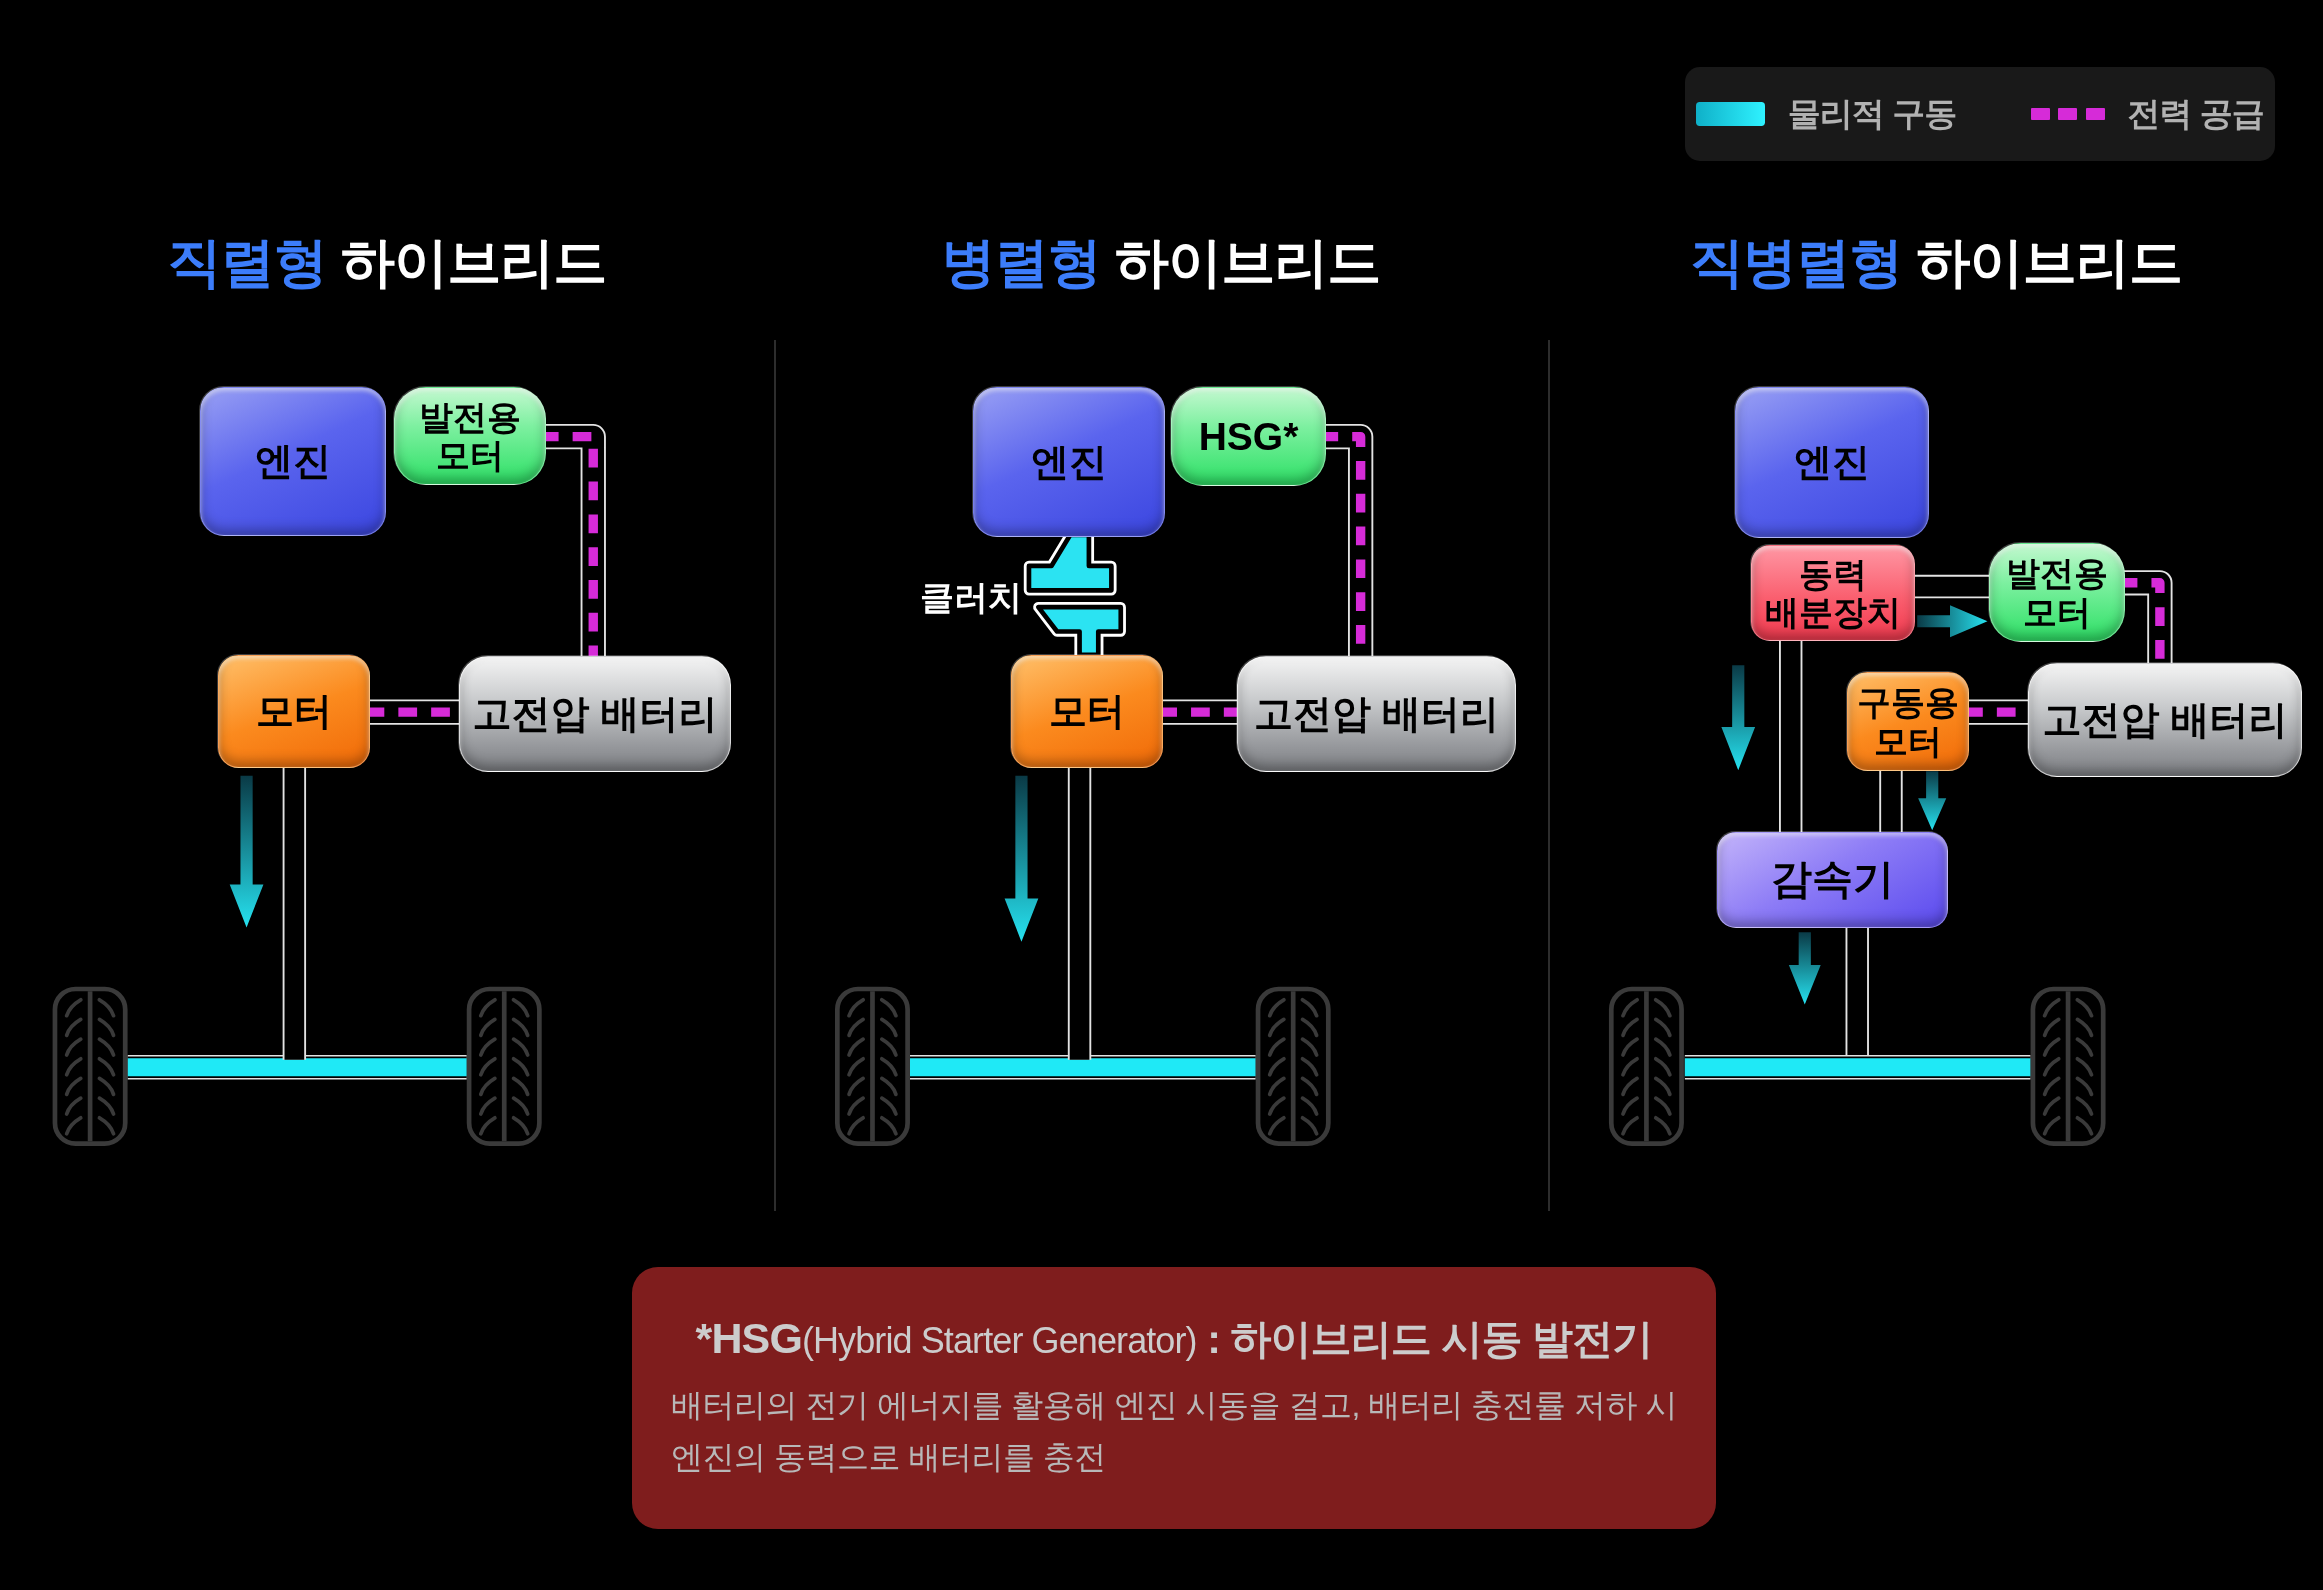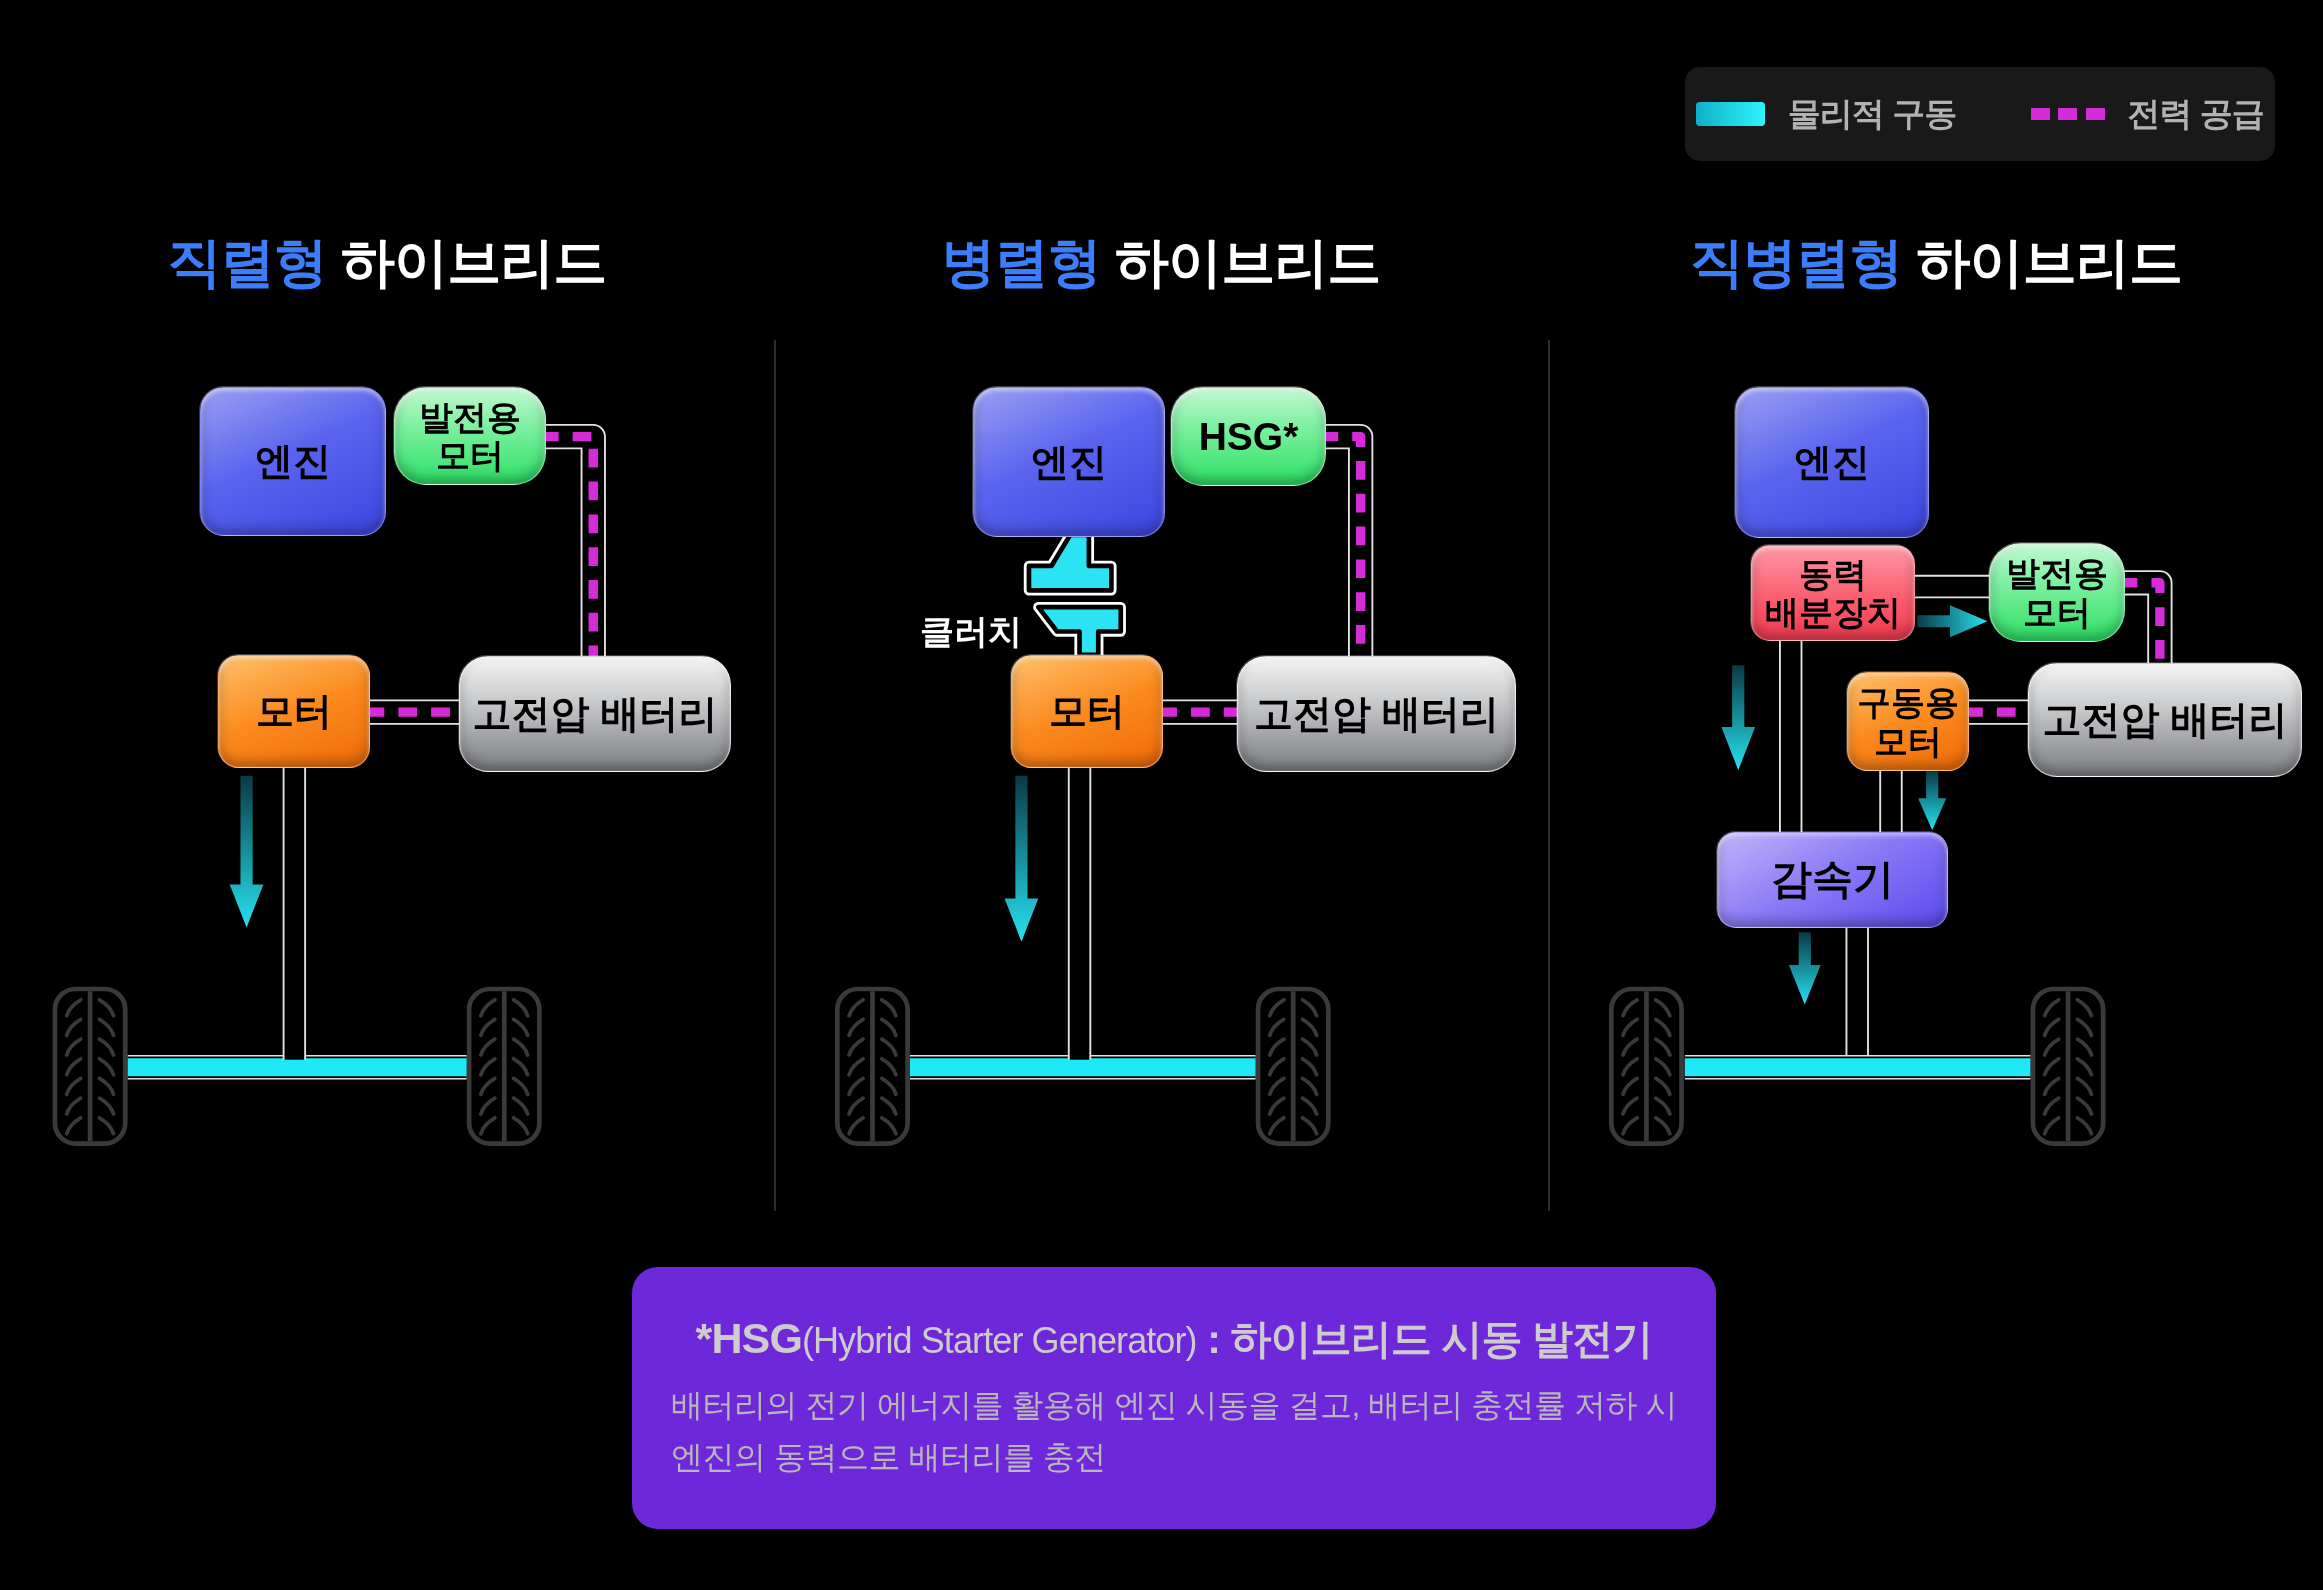--- a/index.html
+++ b/index.html
@@ -33,21 +33,21 @@
 
   .legend{position:absolute;left:1685px;top:67px;width:590px;height:94px;background:#191919;
           border-radius:15px;z-index:2;display:flex;align-items:center;justify-content:center;
           gap:22.5px;}
   .legend .label{color:#B2B2B2;font-size:33px;font-weight:600;letter-spacing:-0.9px;}
   .swatch-solid{width:69px;height:24px;border-radius:3.7px;
                 background:linear-gradient(90deg,#0FB0C8,#2FF2FF);}
   .swatch-dashed{display:flex;gap:8.4px;margin-left:52px;}
   .swatch-dashed i{width:19px;height:12px;background:#D62BD8;border-radius:0.9px;}
 
-  .note{position:absolute;left:632px;top:1267px;width:1084px;height:262px;background:#6d28d9;
+  .note{position:absolute;left:632px;top:1267px;width:1084px;height:262px;background:#7f1d1d;
         border-radius:26px;z-index:2;display:flex;flex-direction:column;align-items:center;
         justify-content:center;gap:13px;}
   .note-title{color:#CCCCCC;letter-spacing:-0.9px;}
   .note-title .b1{font-size:43px;font-weight:800;}
   .note-title .p1{font-size:36px;font-weight:500;}
   .note-title .b2{font-size:41px;font-weight:800;}
   .note-body{color:#B8B8B8;font-size:32px;line-height:1.62;font-weight:500;
              letter-spacing:-0.5px;}
 </style>
 </head>
@@ -282,21 +282,21 @@
   </div>
 
   <div class="box blue f46" style="left:200px;top:387px;width:184px;height:147px">엔진</div>
   <div class="box green f36" style="left:394px;top:387px;width:150px;height:96px">발전용
 모터</div>
   <div class="box orange f46" style="left:218px;top:655px;width:150px;height:111px">모터</div>
   <div class="box silver f42" style="left:459px;top:656px;width:270px;height:114px">고전압 배터리</div>
 
   <div class="box blue f46" style="left:973px;top:387px;width:190px;height:148px">엔진</div>
   <div class="box green f42" style="left:1171px;top:387px;width:153px;height:97px">HSG*</div>
-  <div class="clutch-label" style="left:881px;top:609px;width:141px">클러치</div>
+  <div class="clutch-label" style="left:881px;top:575px;width:141px">클러치</div>
   <div class="box orange f46" style="left:1011px;top:655px;width:150px;height:111px">모터</div>
   <div class="box silver f42" style="left:1237px;top:656px;width:277px;height:114px">고전압 배터리</div>
 
   <div class="box blue f46" style="left:1735px;top:387px;width:192px;height:149px">엔진</div>
   <div class="box red f36" style="left:1751px;top:545px;width:162px;height:94px">동력
 배분장치</div>
   <div class="box green f36" style="left:1989px;top:543px;width:134px;height:97px">발전용
 모터</div>
   <div class="box orange f36" style="left:1847px;top:672px;width:120px;height:97px">구동용
 모터</div>

